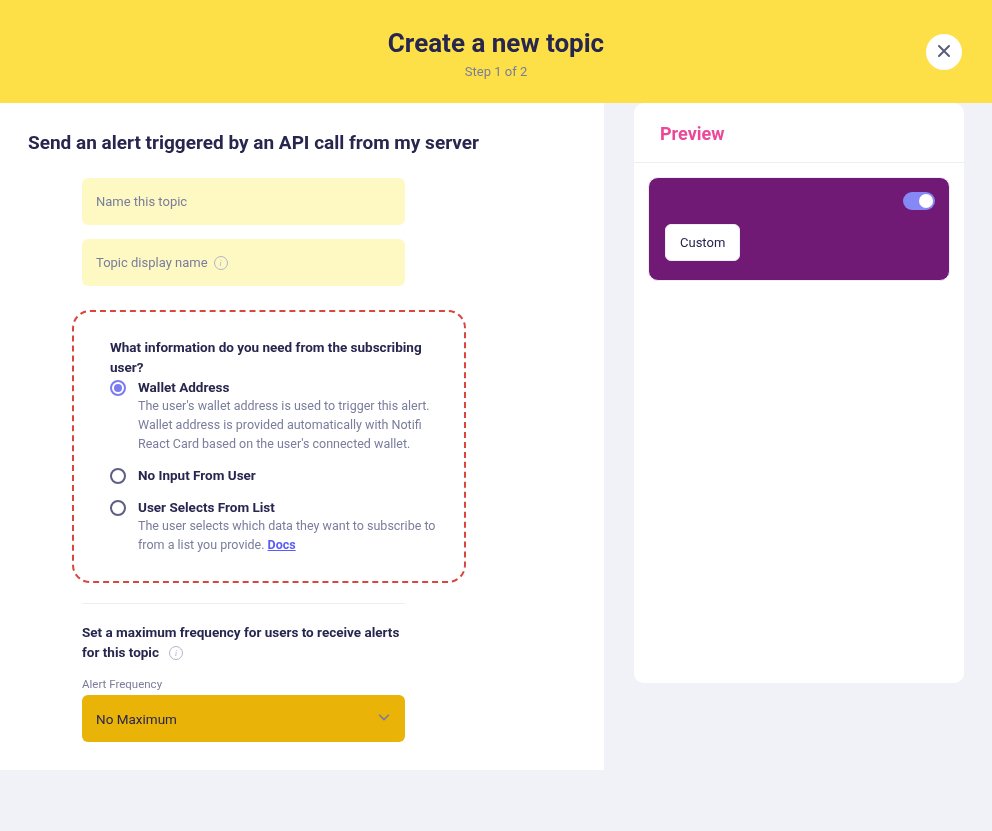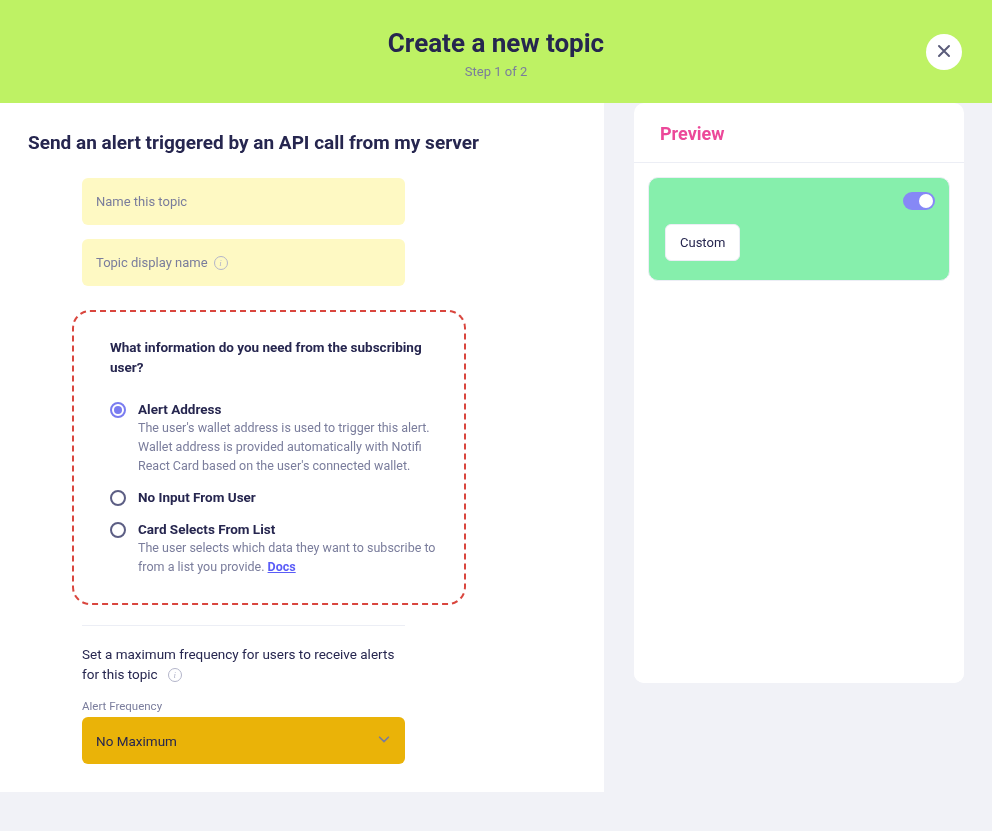--- a/index.html
+++ b/index.html
@@ -8,21 +8,21 @@
     padding: 0;
     font-family: -apple-system, BlinkMacSystemFont, "Segoe UI", Roboto, Helvetica, Arial, sans-serif;
     background: #f1f2f7;
     color: #1a1a3a;
     width: 992px;
   }
   .header {
     padding: 28px 0 24px;
     text-align: center;
     position: relative;
-    background: #bef264;
+    background: #fde047;
   }
   .header-title {
     font-size: 26px;
     font-weight: 700;
     color: #26264f;
     margin: 0 0 6px;
   }
   .header-step {
     font-size: 13px;
     color: #7a7d9c;
@@ -93,21 +93,21 @@
     border-radius: 18px;
     padding: 26px 20px 26px 36px;
     margin: 24px 0 20px 14px;
     width: 394px;
     margin-left: 44px;
   }
   .question-label {
     font-size: 13.5px;
     font-weight: 700;
     color: #26264f;
-    margin-bottom: 24px;
+    margin-bottom: 2px;
     line-height: 1.45;
   }
   .radio-opt {
     display: flex;
     align-items: flex-start;
     margin-bottom: 14px;
   }
   .radio-opt:last-child { margin-bottom:0; }
   .radio-circle {
     width: 16px;
@@ -149,21 +149,21 @@
   }
   .divider {
     height: 1px;
     background: #eceef5;
     margin: 8px 0 18px 54px;
     width: 323px;
   }
   .freq-section { margin-left: 54px; width: 323px; }
   .freq-label {
     font-size: 13.5px;
-    font-weight: 400;
+    font-weight: 700;
     color: #26264f;
     line-height: 1.45;
     margin-bottom: 14px;
     display: inline;
   }
   .freq-label-row { margin-bottom: 14px; }
   .freq-sublabel {
     font-size: 11.5px;
     color: #7a7d9c;
     margin-bottom: 4px;
@@ -201,21 +201,21 @@
     font-weight: 700;
     color: #ec4899;
     margin: 0;
   }
   .preview-body {
     padding: 14px;
     background: #fff;
     min-height: 520px;
   }
   .preview-card {
-    background: #86efac;
+    background: #701a75;
     border: 1px solid #eceef5;
     border-radius: 10px;
     padding: 16px;
     position: relative;
     min-height: 104px;
   }
   .toggle {
     position: absolute;
     right: 14px;
     top: 14px;
@@ -276,36 +276,36 @@
 
 
     <div class="highlight-box">
       <div class="question-label">What information do you need from the subscribing user?</div>
 
       <div class="radio-opt">
         <div class="radio-circle">
             <div class="dot"></div>
           </div>
         <div class="radio-content">
-          <div class="radio-title">Alert Address</div>
+          <div class="radio-title">Wallet Address</div>
           <div class="radio-desc">The user's wallet address is used to trigger this alert. Wallet address is provided automatically with Notifi React Card based on the user's connected wallet.</div>
         </div>
       </div>
 
       <div class="radio-opt">
         <div class="radio-circle unselected"></div>
         <div class="radio-content">
           <div class="radio-title">No Input From User</div>
         </div>
       </div>
 
       <div class="radio-opt">
         <div class="radio-circle unselected"></div>
         <div class="radio-content">
-          <div class="radio-title">Card Selects From List</div>
+          <div class="radio-title">User Selects From List</div>
           <div class="radio-desc"><span>The user selects which data they want to subscribe to from a list you provide. </span><a class="docs-link">Docs</a></div>
         </div>
       </div>
     </div>
 
     <div class="divider"></div>
 
     <div class="freq-section">
       <div class="freq-label-row">
         <span class="freq-label">Set a maximum frequency for users to receive alerts for this topic</span>

